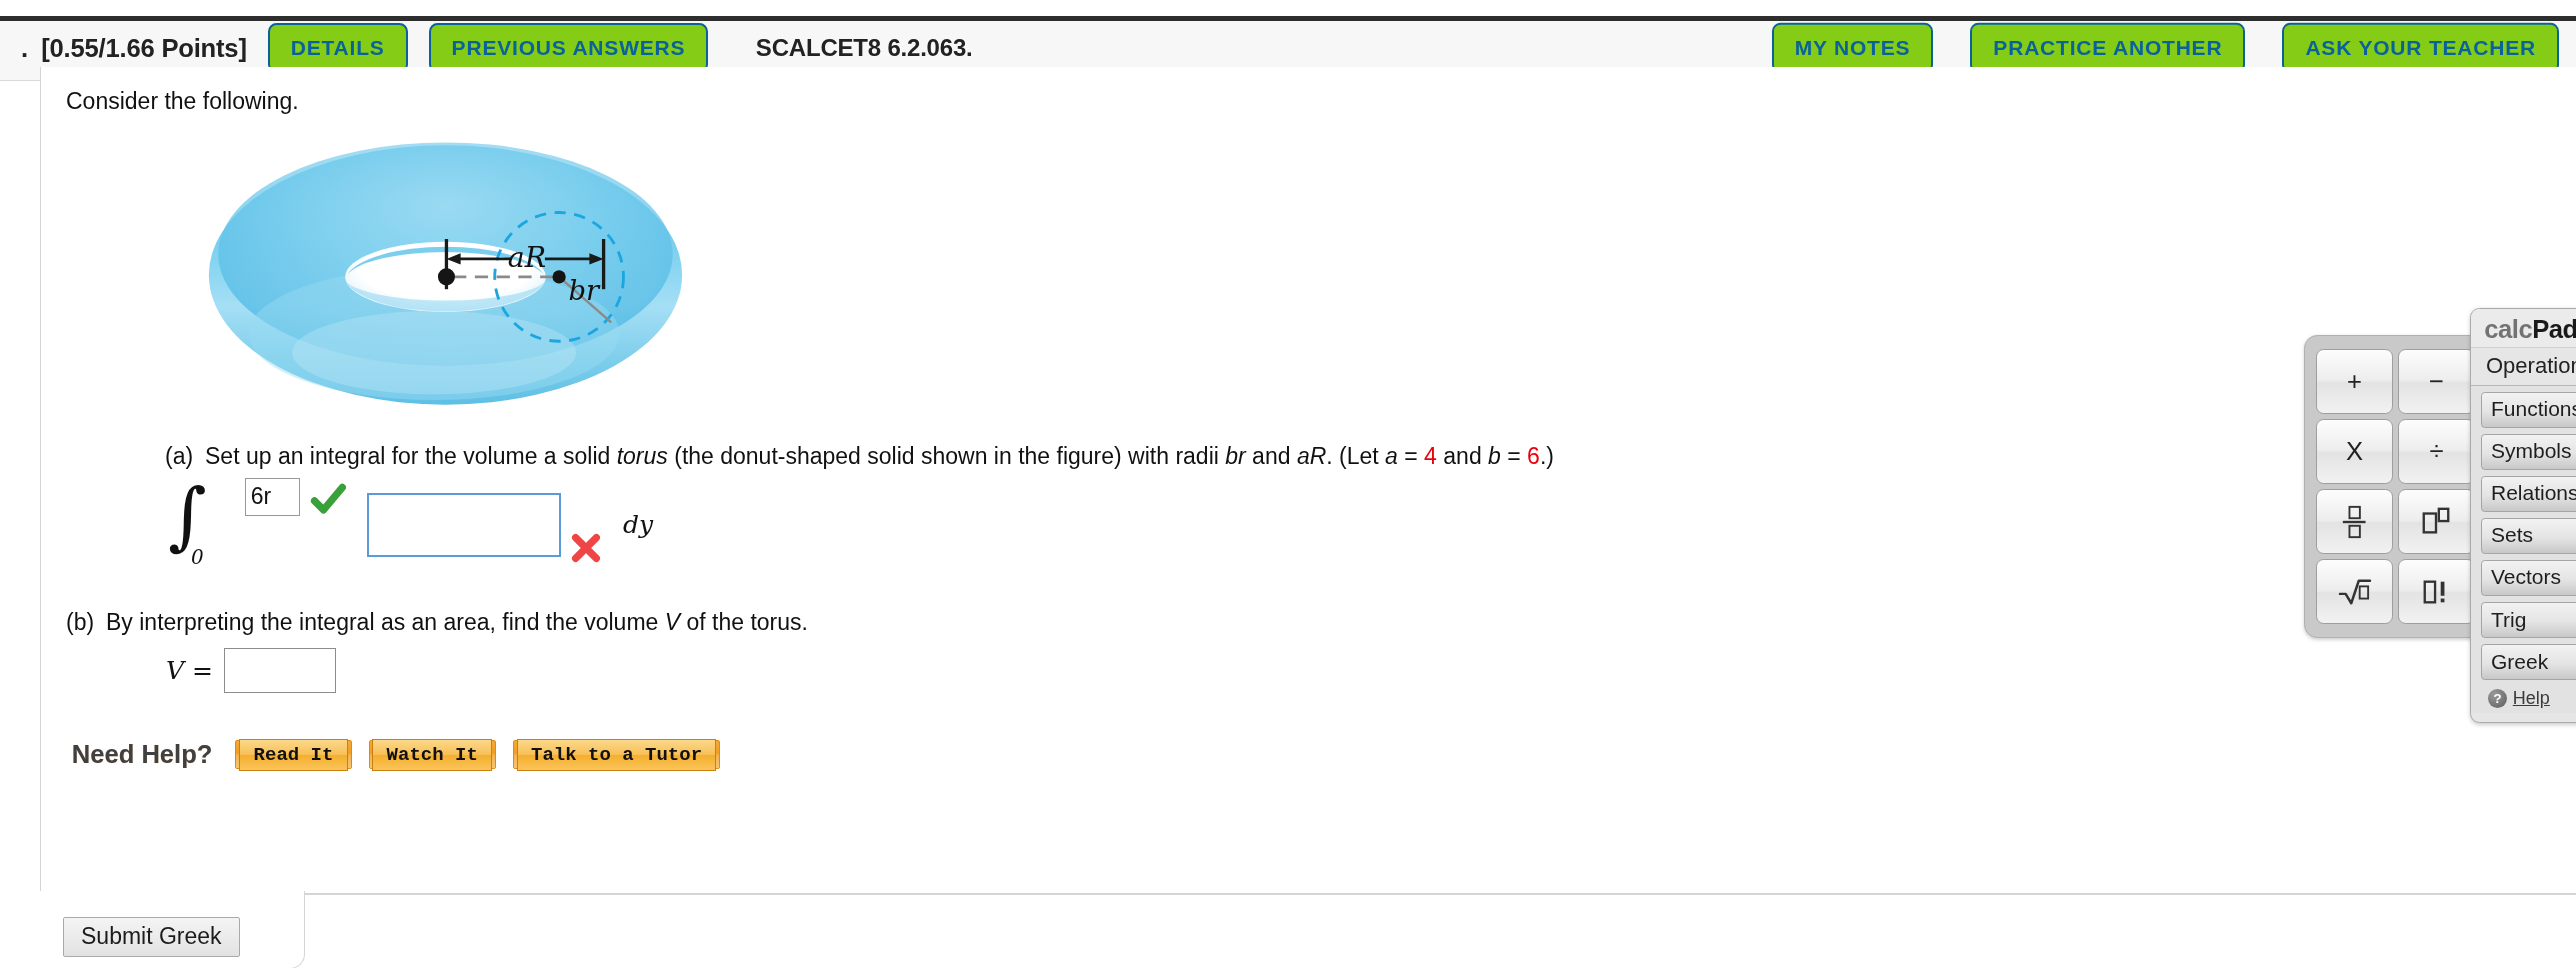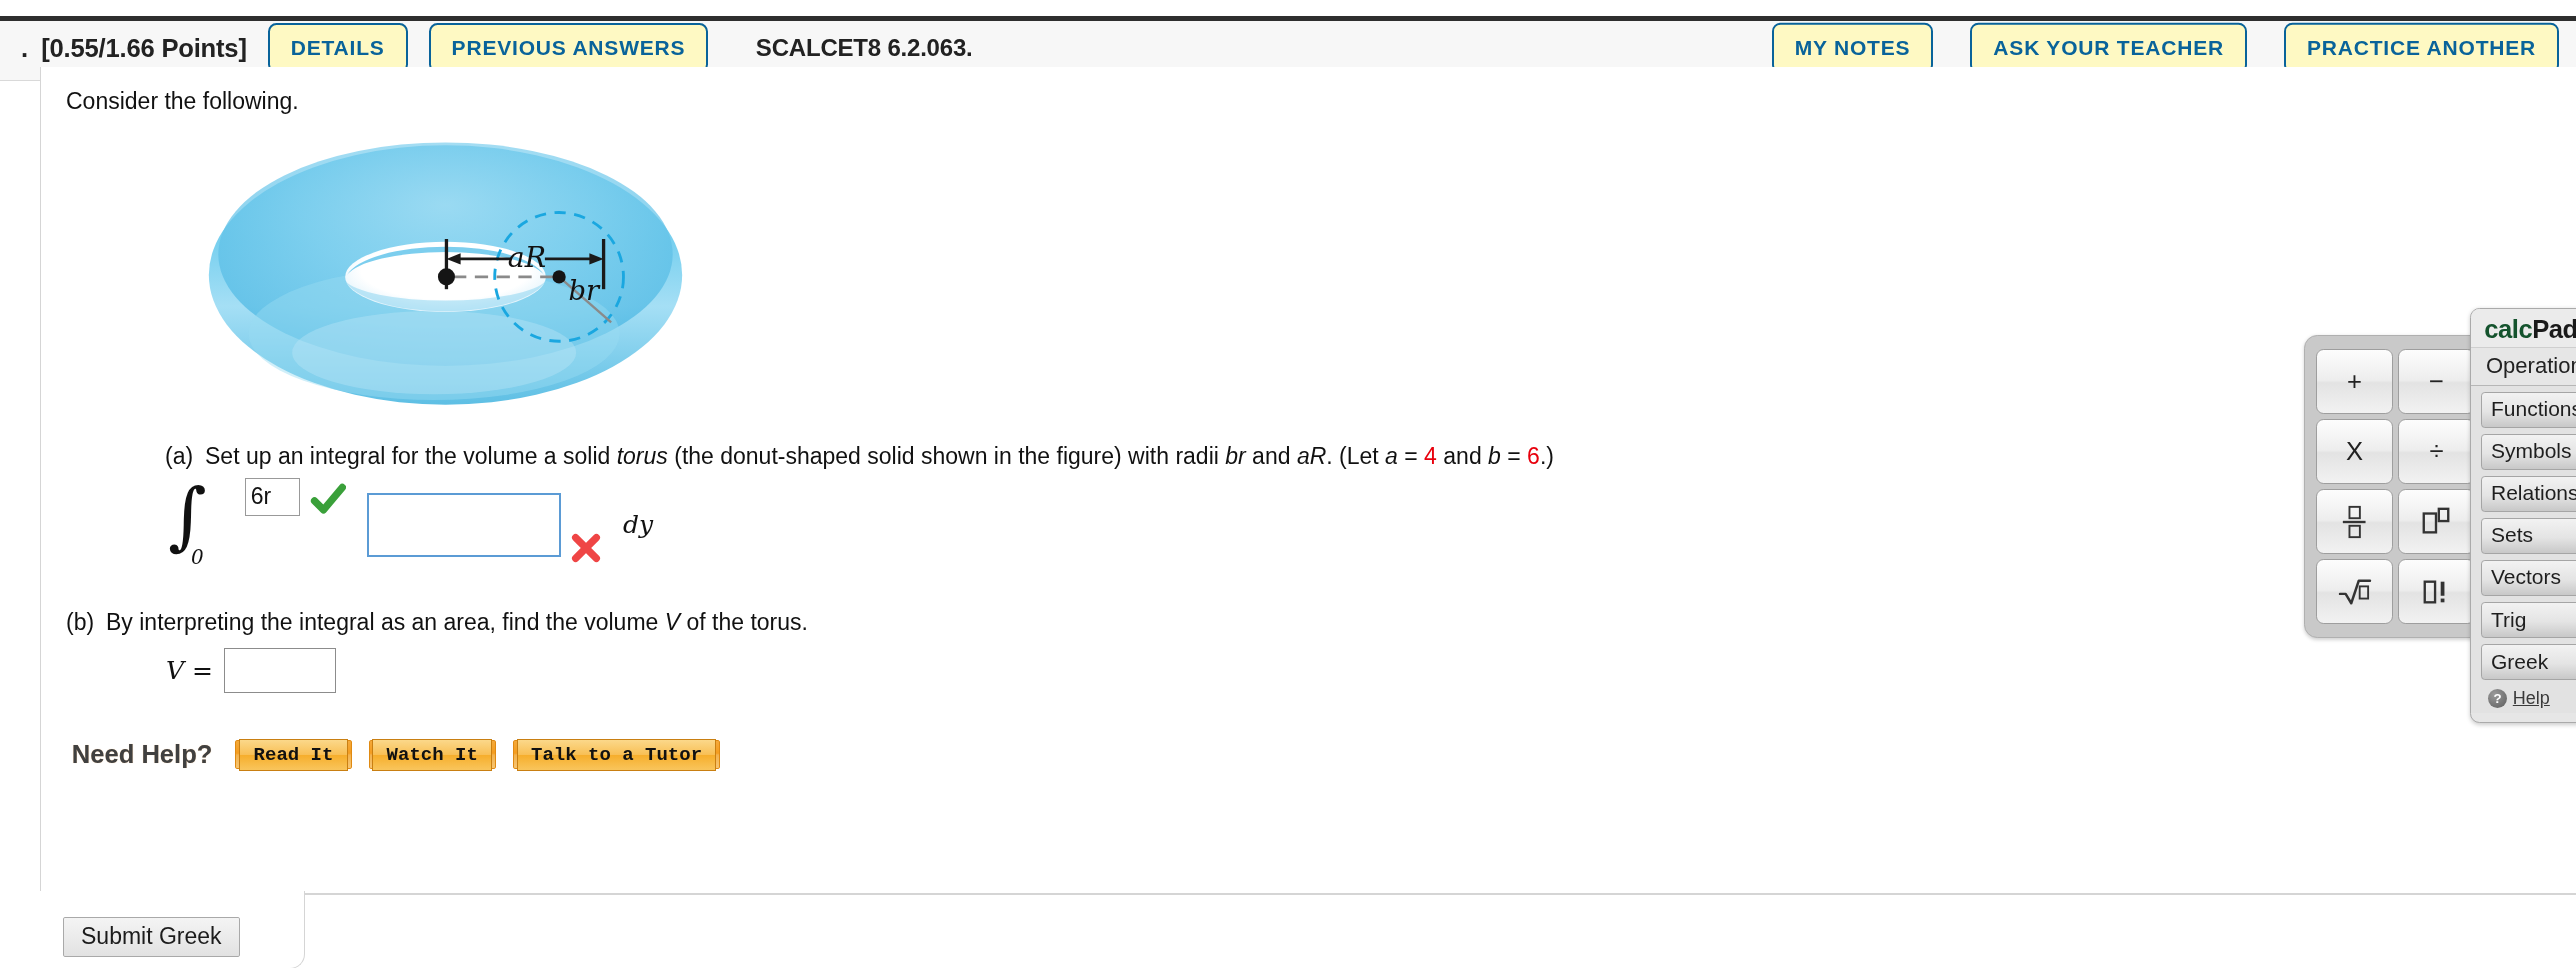--- a/index.html
+++ b/index.html
@@ -24,21 +24,21 @@
     background:#2e2e2e;
   }
   .qnum {
     font-size: 25.6px; font-weight: bold; color: #222;
     margin-left: 0px; white-space: nowrap; letter-spacing:-0.2px;
   }
   .qnum .dot { margin-right: 13.3px; }
   .hdr-btn {
     border: 2.8px solid #09639a;
     border-radius: 8.5px;
-    background: #fef9c3;
+    background: #84cc16;
     color: #09639a;
     font-size: 21px;
     font-weight: bold;
     letter-spacing: 0.8px;
     padding: 12.3px 21px 13.3px 21px;
     line-height: 1;
     white-space: nowrap;
     cursor: pointer;
     font-family: "Liberation Sans", sans-serif;
   }
@@ -214,21 +214,21 @@
     box-shadow: 0 1.9px 4.7px rgba(0,0,0,.2);
     padding-bottom: 9.5px;
     overflow: hidden;
   }
   .calcpad-title {
     font-size: 25.6px; font-weight: bold; padding: 5.7px 0 3.8px 13.3px;
     white-space: nowrap; letter-spacing:-0.5px;
     background:#ebebeb;
     border-bottom: 0.9px solid #cfcfcf;
   }
-  .calcpad-title .calc { color: #14532d; }
+  .calcpad-title .calc { color: #737373; }
   .calcpad-title .pad { color: #1a1a1a; }
   .calcpad-subhdr {
     font-size: 22px; color:#222; padding: 4.7px 0 5.7px 15px; white-space:nowrap;
     background:#e6e6e6;
   }
   .calcpad-list {
     background: #e2e2e2;
     border-top: 1.9px solid #b6b6b6;
     padding: 5.7px 0 3.8px 9.5px;
   }
@@ -266,22 +266,22 @@
       <div class="qnum">
         <span class="dot">.</span><span>[0.55/1.66 Points]</span>
       </div>
       <button class="hdr-btn">DETAILS</button>
       <button class="hdr-btn">PREVIOUS ANSWERS</button>
       <div class="modcode">SCALCET8 6.2.063.</div>
     </div>
 
     <div class="hdr-right-group">
       <button class="hdr-btn">MY NOTES</button>
+      <button class="hdr-btn">PRACTICE ANOTHER</button>
       <button class="hdr-btn">ASK YOUR TEACHER</button>
-      <button class="hdr-btn">PRACTICE ANOTHER</button>
     </div>
   </div>
 
   <div class="content-wrap">
     <div class="content-inner">
 
       <div class="consider">Consider the following.</div>
 
       <div class="figure-box">
         <svg class="fig-svg" width="531" height="284" viewBox="0 0 560 300">

